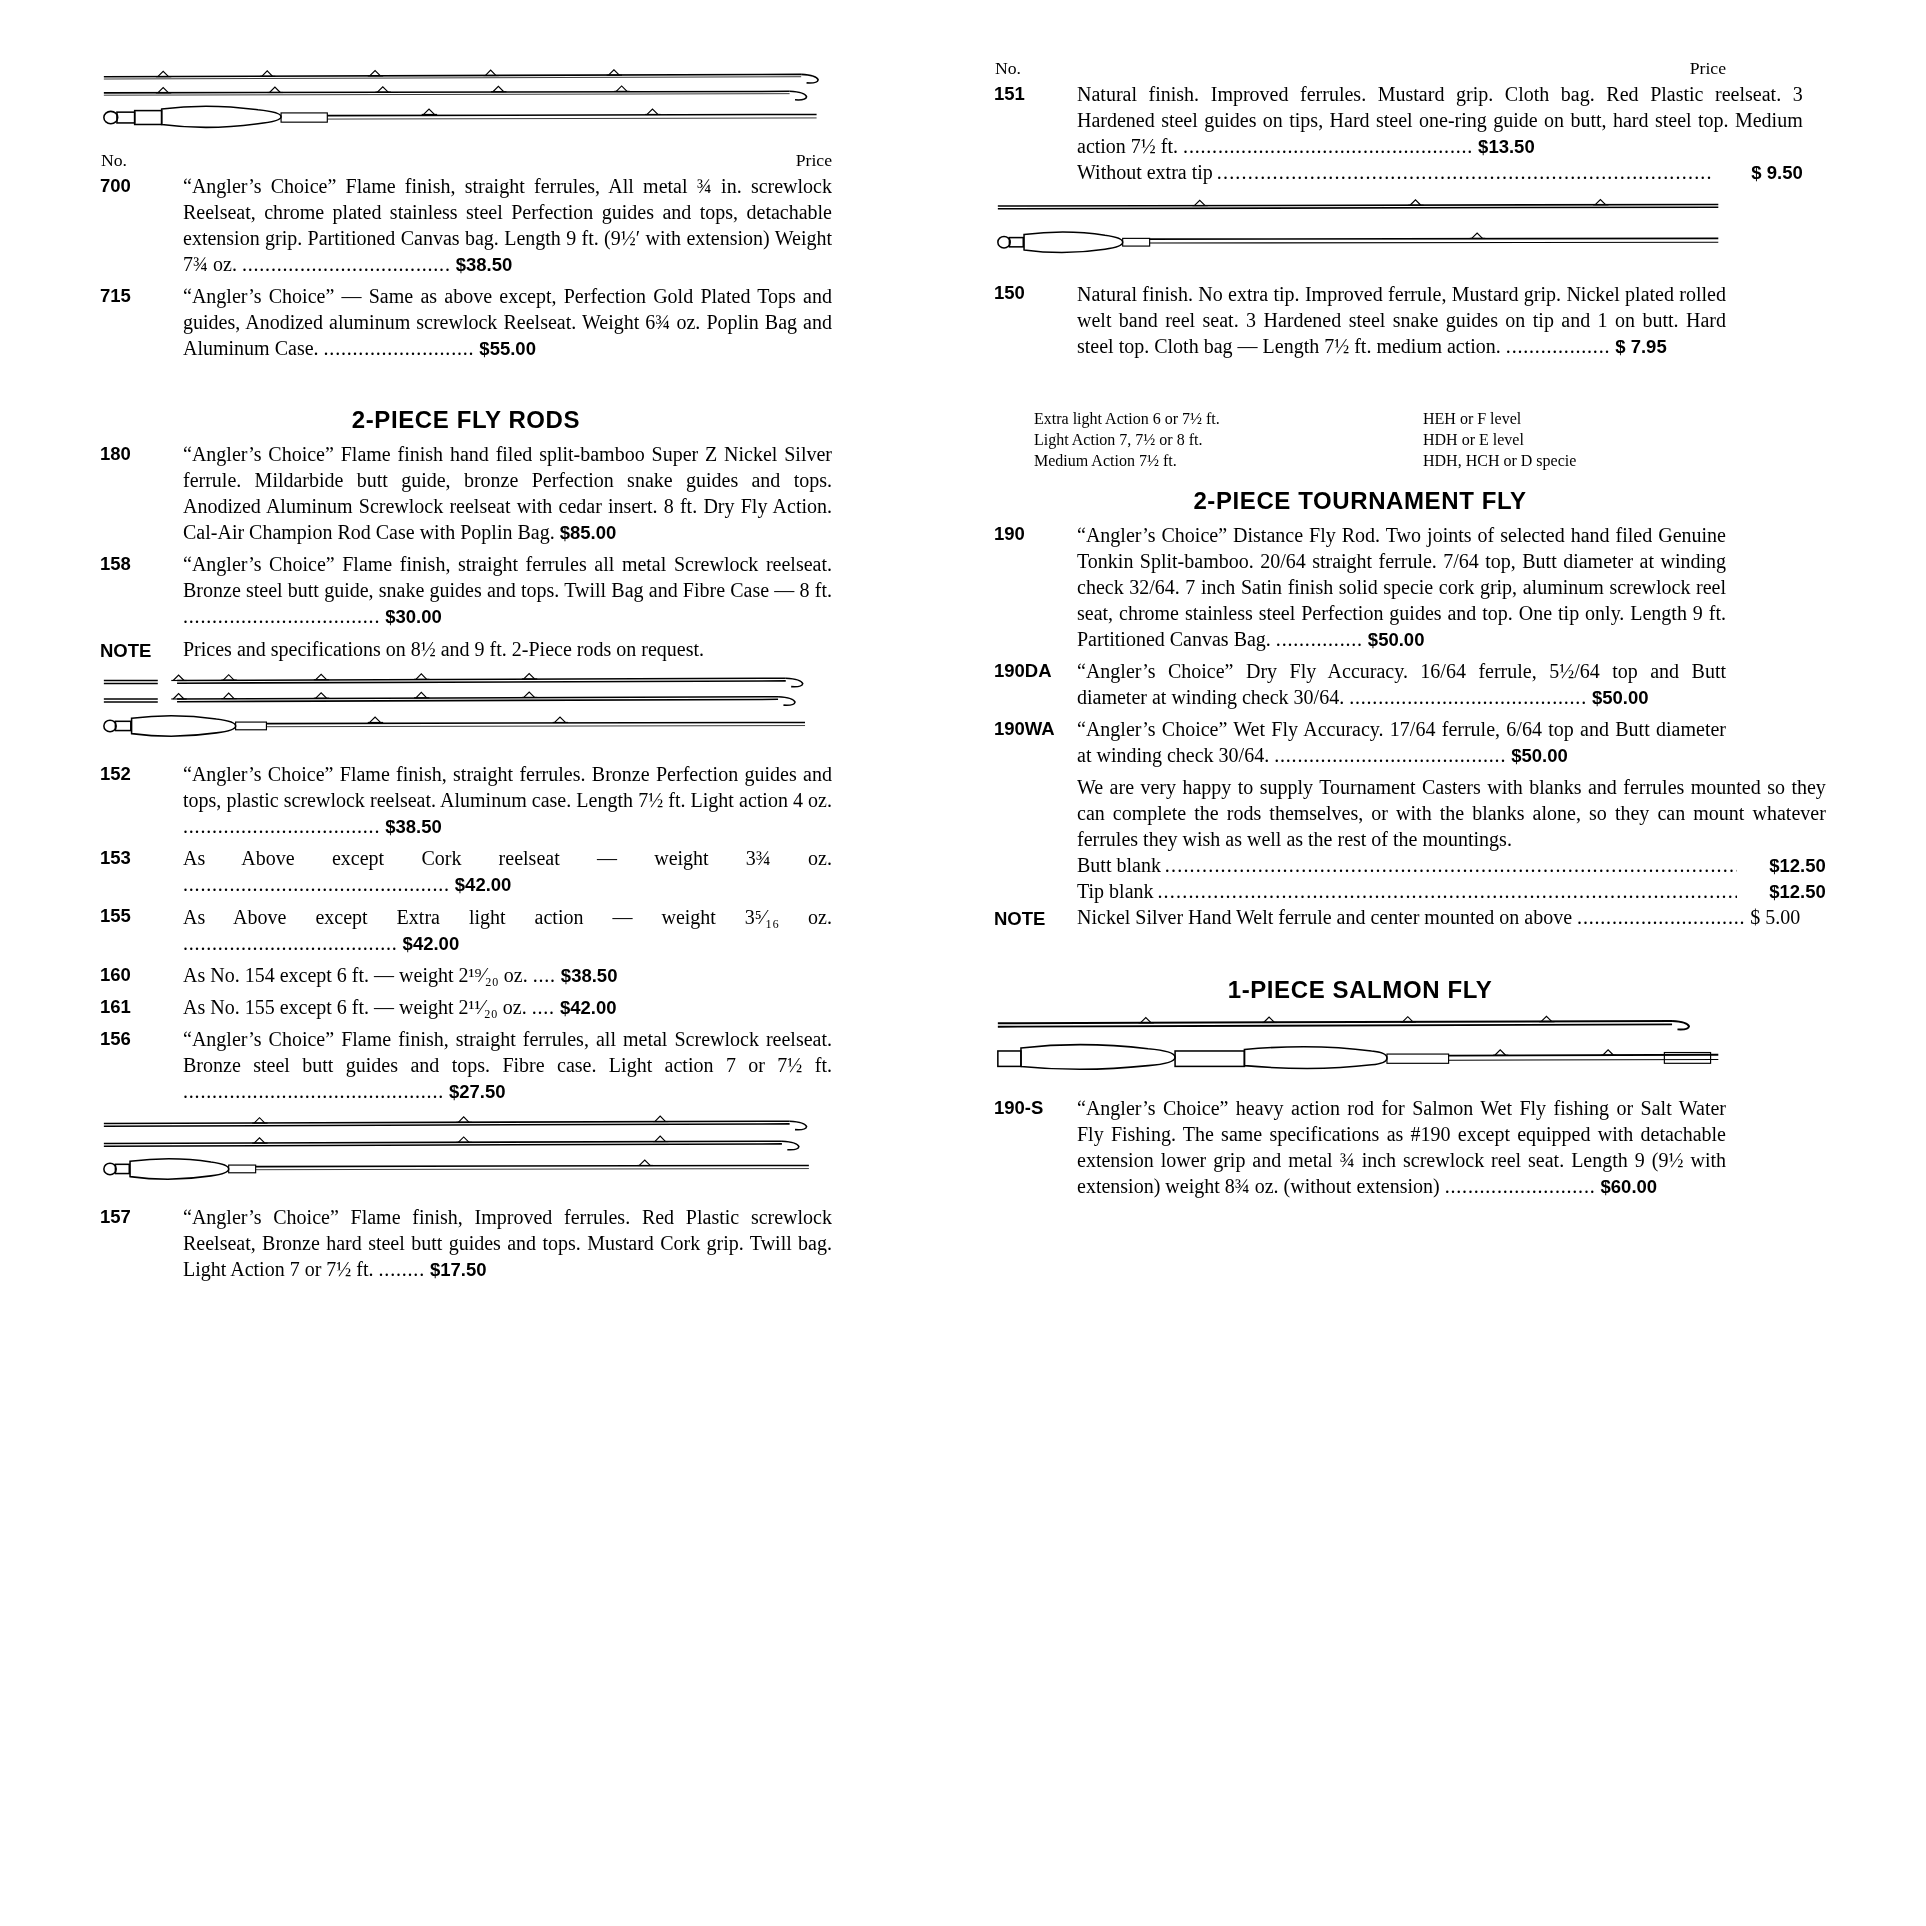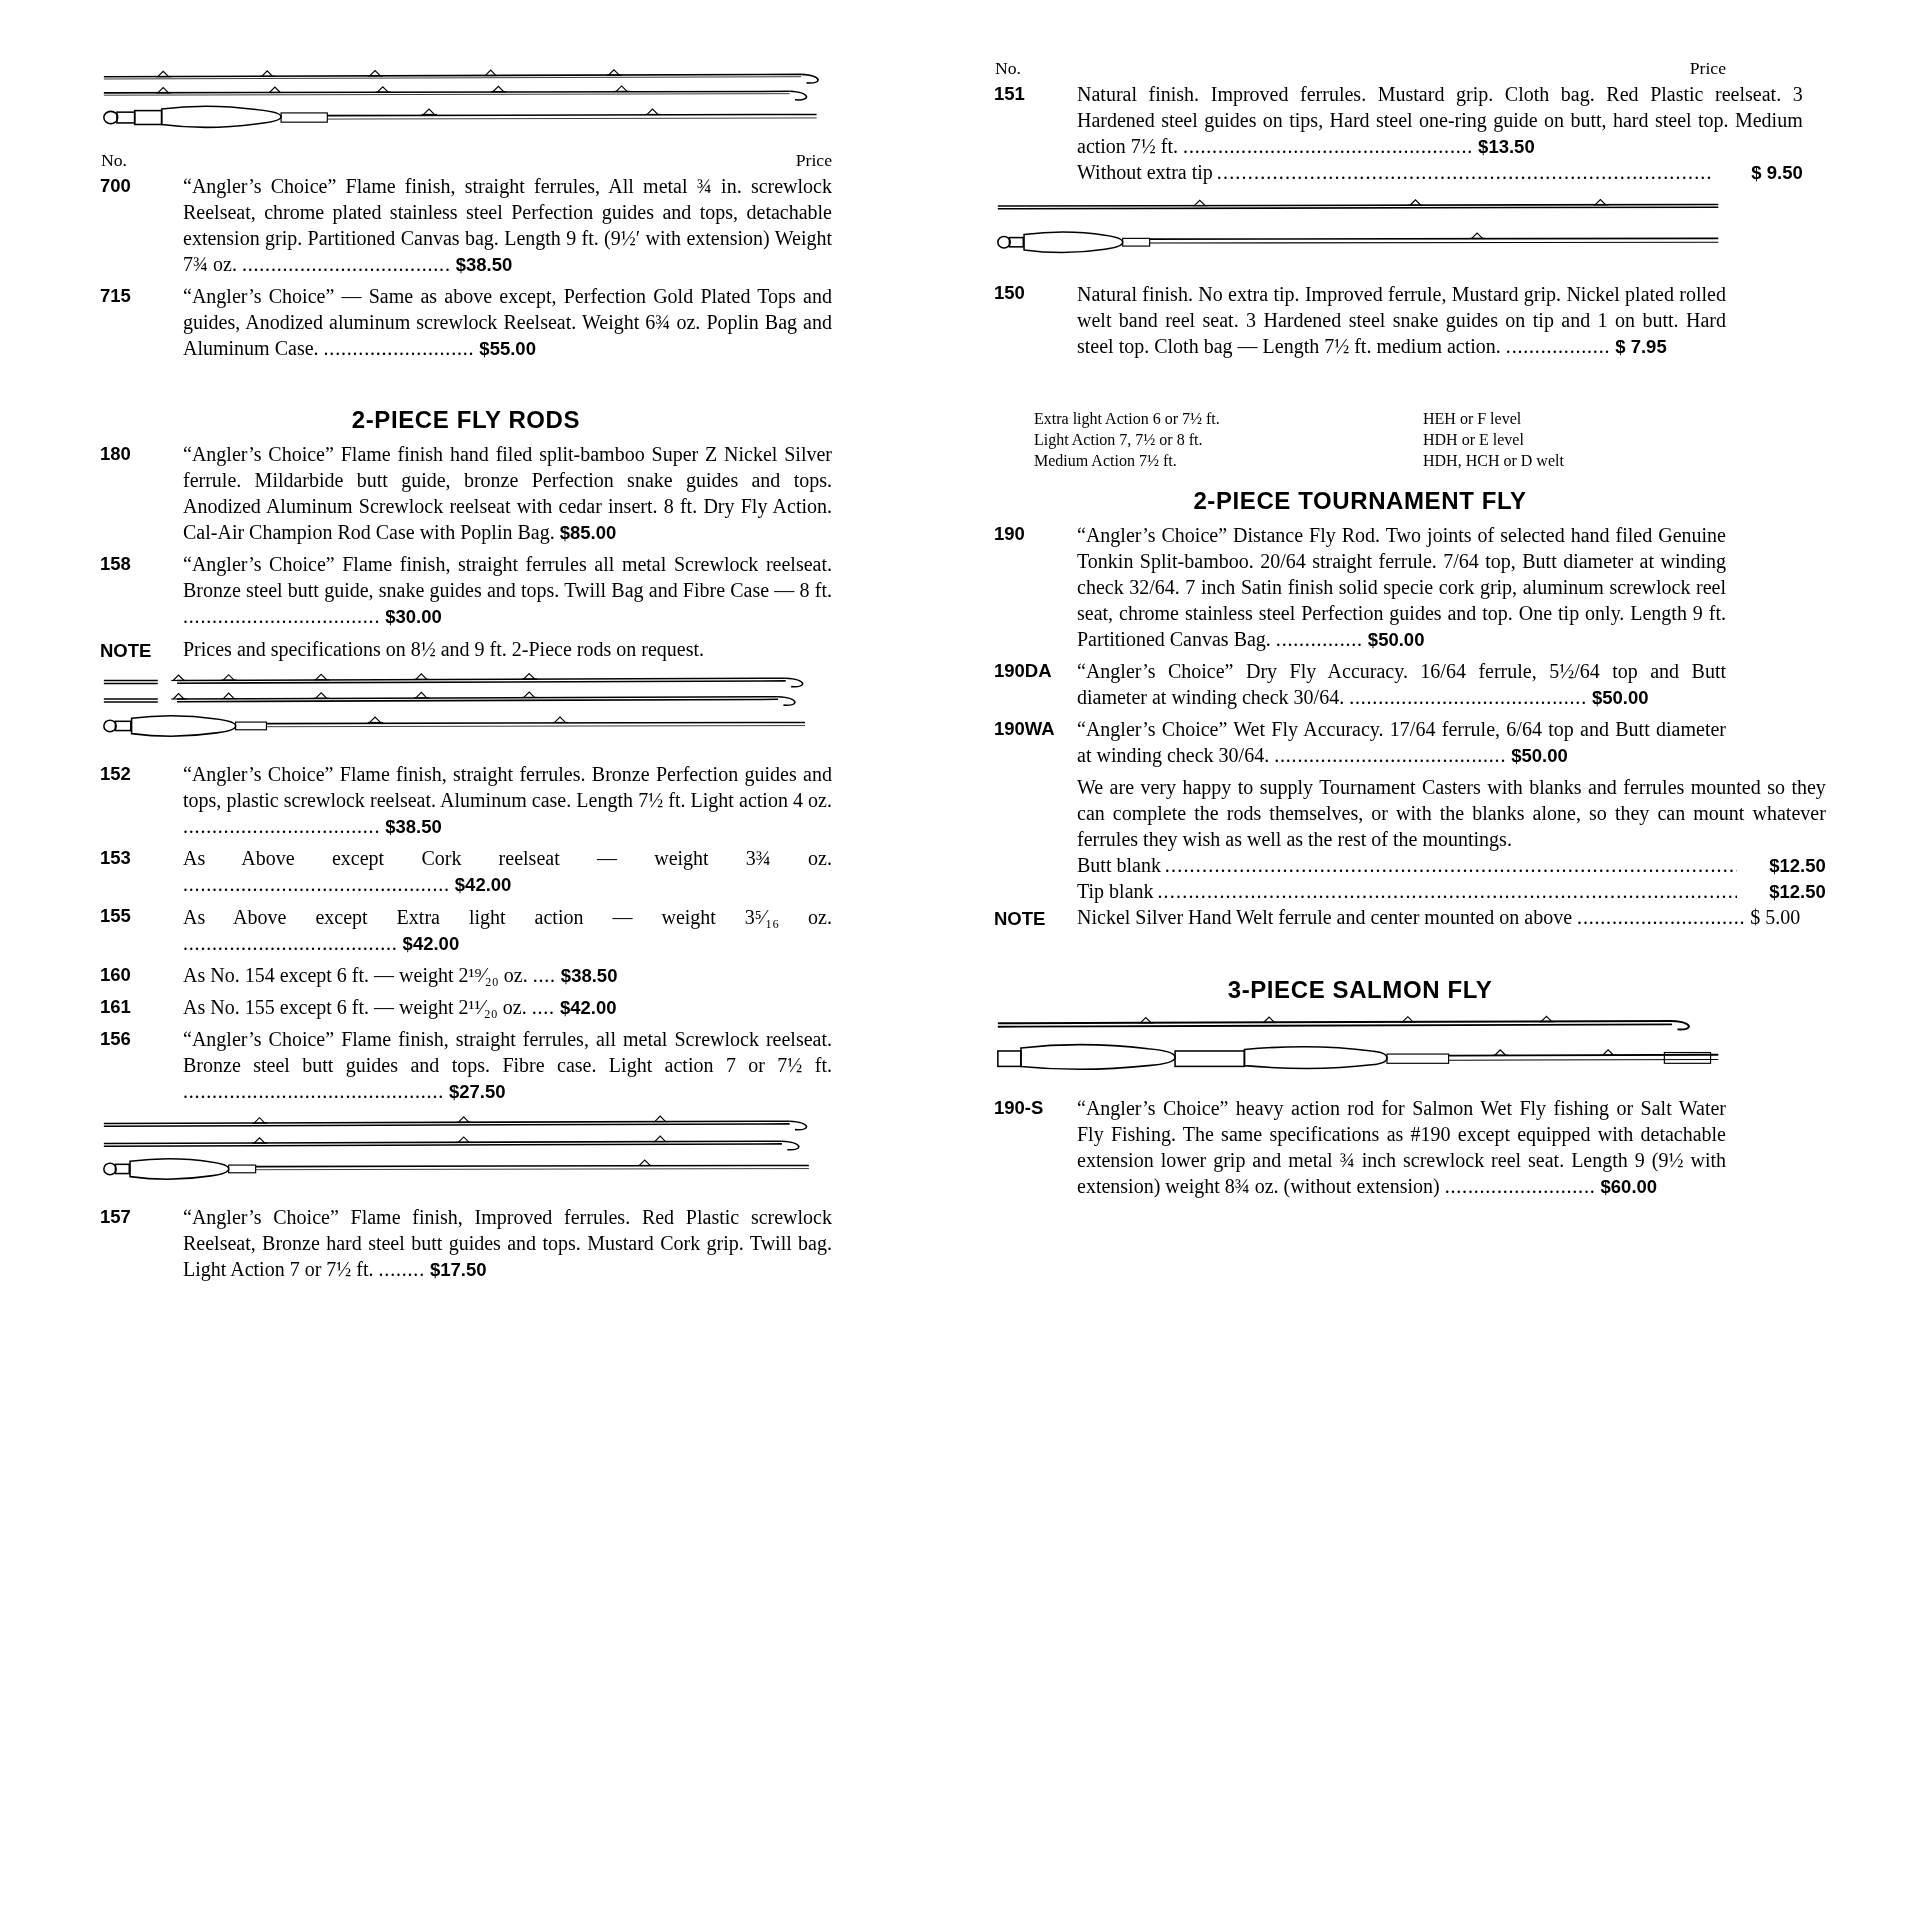--- a/index.html
+++ b/index.html
@@ -490,21 +490,21 @@
       <div class="lines-row">
         <div class="c1">Extra light Action 6 or 7½ ft.</div>
         <div class="c2">HEH or F level</div>
       </div>
       <div class="lines-row">
         <div class="c1">Light Action 7, 7½ or 8 ft.</div>
         <div class="c2">HDH or E level</div>
       </div>
       <div class="lines-row">
         <div class="c1">Medium Action 7½ ft.</div>
-        <div class="c2">HDH, HCH or D welt</div>
+        <div class="c2">HDH, HCH or D specie</div>
       </div>
     </div>
 
     <div class="section-head">2-PIECE TOURNAMENT FLY</div>
 
     <div class="item">
       <div class="num">190</div>
       <div class="body">
         <span>“Angler’s Choice” Distance Fly Rod. Two joints of selected hand filed Genuine Tonkin Split-bamboo. 20/64 straight ferrule. 7/64 top, Butt diameter at winding check 32/64. 7 inch Satin finish solid specie cork grip, aluminum screwlock reel seat, chrome stainless steel Perfection guides and top. One tip only. Length 9 ft. Partitioned Canvas Bag.</span>
         <span class="dots"> ...............</span>
@@ -547,21 +547,21 @@
         <div>
           <span>Nickel Silver Hand Welt ferrule and center mounted on above</span>
           <span class="dots"> .............................</span>
           <span class="price-val">$ 5.00</span>
         </div>
       </div>
     </div>
 
     <div class="spacer-l"></div>
 
-    <div class="section-head">3-PIECE SALMON FLY</div>
+    <div class="section-head">1-PIECE SALMON FLY</div>
 
     <div class="rodart">
       <svg viewBox="0 0 1900 180" preserveAspectRatio="none" xmlns="http://www.w3.org/2000/svg">
         <g stroke="#000" fill="none">
           <g stroke-width="5">
             <line x1="10" y1="24" x2="1760" y2="18"></line>
             <line x1="10" y1="33" x2="1760" y2="27"></line>
             <path d="M1760 18 q40 2 44 14 q-2 10 -30 8"></path>
           </g>
           <g stroke-width="3">

